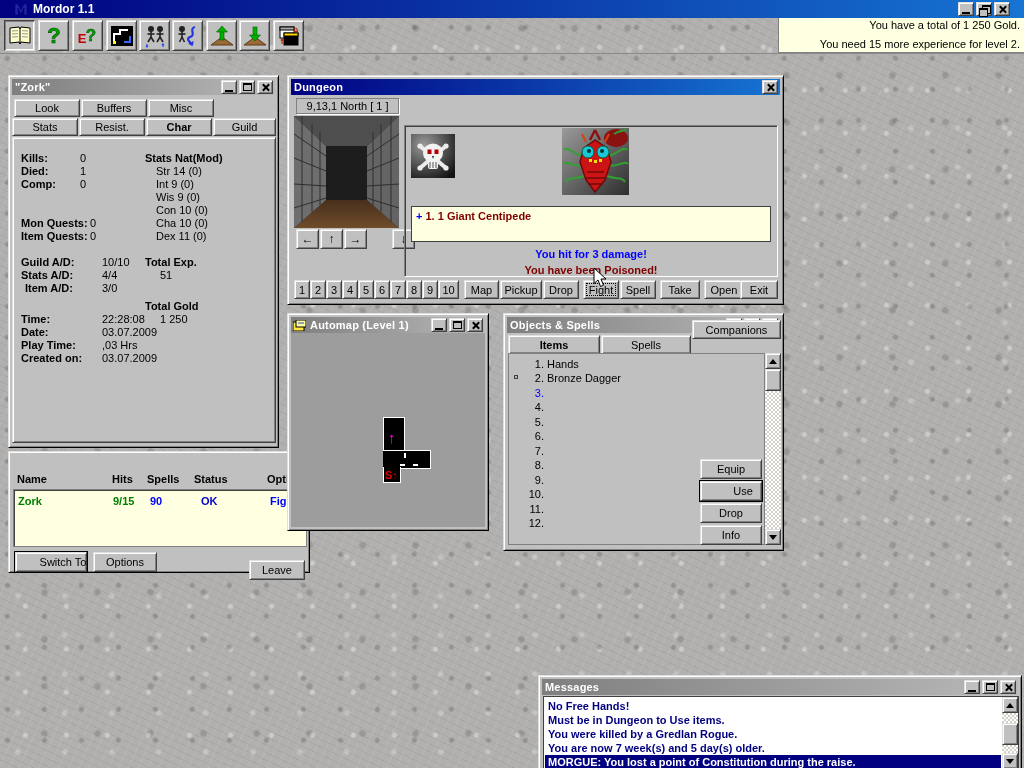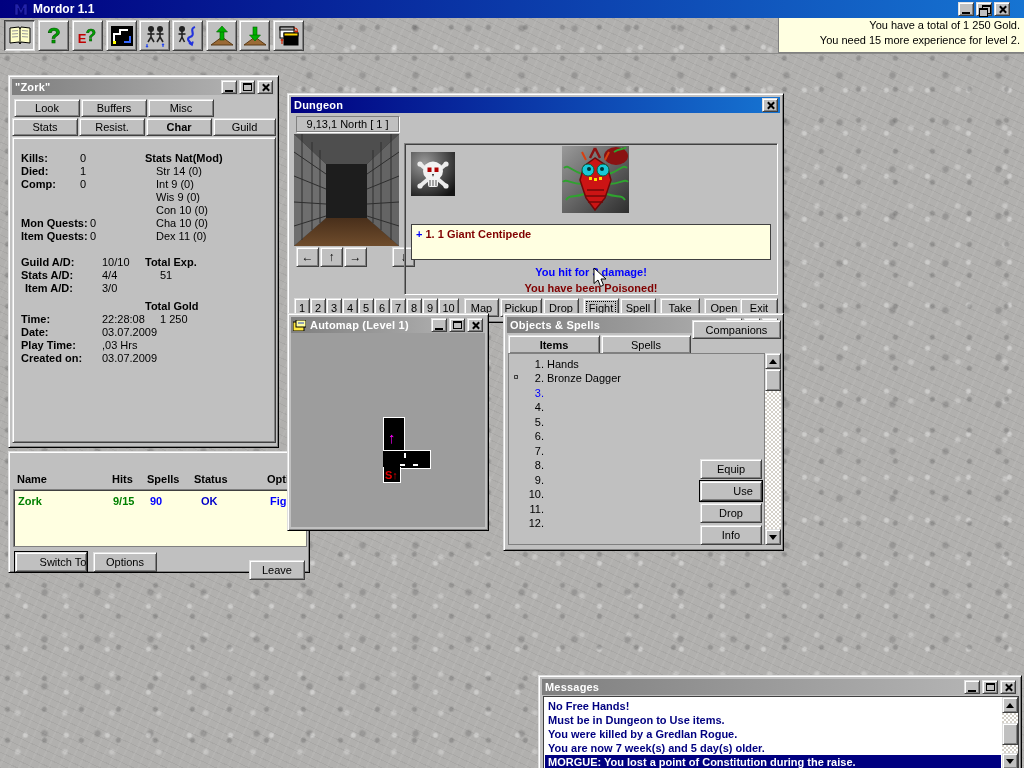--- a/index.html
+++ b/index.html
@@ -57,29 +57,29 @@
   #appbar { position:absolute; left:0; top:0; width:1024px; height:18px;
     background:linear-gradient(to right,#000080,#1674d2); display:flex; align-items:center; padding:0 14px; }
   #appbar .cap { color:#fff; font-weight:bold; font-size:12px; flex:1; padding-left:2px; }
   .appicon { width:14px; height:13px; margin-right:3px; }
   #toolstrip { position:absolute; left:0; top:0; width:1024px; height:36px; border-bottom:1px solid #8a8a88; }
   .toolbtn { position:absolute; top:2px; width:31px; height:31px; display:flex; align-items:center; justify-content:center; }
   .toolbtn.pressed { border-color:#404040 #dfdfdf #dfdfdf #404040;
                      box-shadow: inset 1px 1px 0 #808080, inset -1px -1px 0 #fff; }
   #statuspanel { position:absolute; right:0; top:0; width:246px; height:35px; background:#ffffe1;
                  border-left:1px solid #808080; border-bottom:1px solid #808080;
-                 display:flex; flex-direction:column; justify-content:flex-start; align-items:flex-end; padding-right:4px; }
+                 display:flex; flex-direction:column; justify-content:space-between; align-items:flex-end; padding-right:4px; }
   #statuspanel div { line-height:15px; }
 
   
   #win-zork { left:8px; top:57px; width:271px; height:373px; }
   .statrow { position:absolute; white-space:nowrap; }
 
   
-  #win-dungeon { left:287px; top:75px; width:497px; height:230px;padding-left:36px; }
+  #win-dungeon { left:287px; top:57px; width:497px; height:230px;padding-left:36px; }
   #posbox { position:absolute; left:8px; top:22px; width:103px; height:16px; background:#c0c0c0;
             border:1px solid #808080; box-shadow:1px 1px 0 #fff; display:flex; align-items:center; justify-content:center; }
   #view3d { position:absolute; left:6px; top:40px; width:105px; height:112px; background:#000; }
   #navrow { position:absolute; left:6px; top:153px; width:139px; height:20px; }
   .navcell { position:absolute; top:0; width:23px; height:20px; font-size:12px; }
   .navflat { position:absolute; top:0; width:23px; height:20px; background:#c0c0c0; }
   #combat { position:absolute; left:116px; top:21px; width:374px; height:152px;
             border:1px solid; border-color:#808080 #fff #fff #808080; box-shadow:inset 1px 1px 0 #404040;margin-top:28px; }
   #mnamebox { position:absolute; left:6px; top:80px; width:360px; height:36px; background:#ffffe1;
               border:1px solid #404040; padding:3px 4px; }

